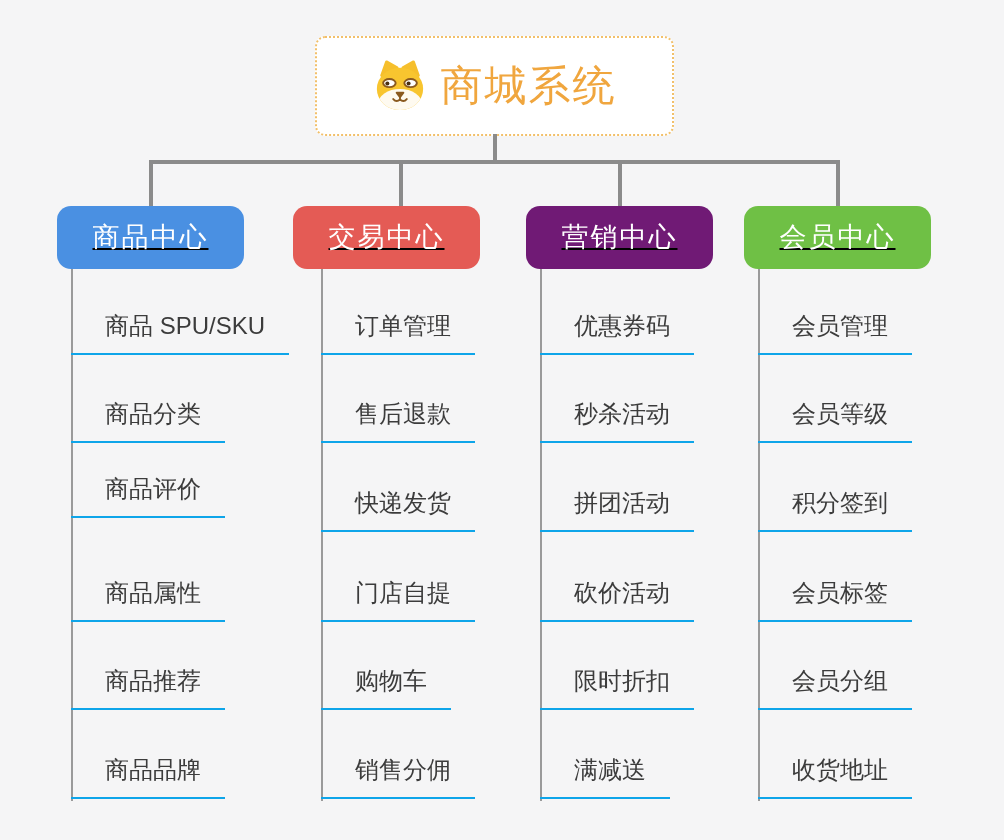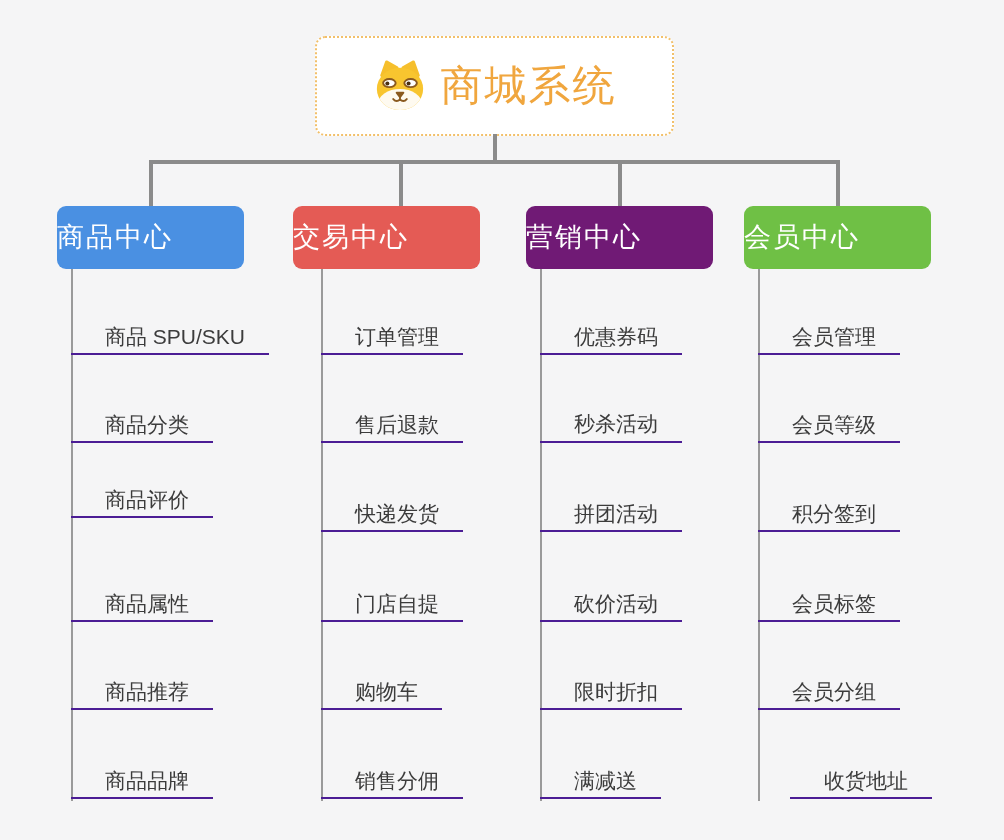--- a/index.html
+++ b/index.html
@@ -22,32 +22,32 @@
     box-sizing:border-box;background:#ffffff;
     border:2px dotted #f2c06a;border-radius:10px;
     display:flex;align-items:center;justify-content:center;gap:14px;
     cursor:pointer;
   }
   .root-title{font-size:42px;color:#f0a63e;letter-spacing:2px;line-height:1}
   .dog{width:54px;height:54px;display:block}
 
   
   .branch-box{
-    position:absolute;width:187px;height:63px;border-radius:9px;
-    display:flex;align-items:center;cursor:pointer;
+    position:absolute;width:187px;height:63px;border-radius:14px;
+    display:flex;align-items:center;justify-content:center;cursor:pointer;text-decoration:underline;
   }
   .branch-label{color:#ffffff;font-size:27px;letter-spacing:2px;line-height:1}
 
   
   .leaf{
     position:absolute;height:42px;box-sizing:border-box;
-    border-bottom:2px solid #4c1d95;
-    display:flex;align-items:flex-end;
+    border-bottom:2px solid #0ea5e9;
+    display:flex;
     padding:0 24px 5px 34px;
-    font-size:21px;color:#3c3c3c;white-space:nowrap;cursor:pointer;
+    font-size:24px;color:#3c3c3c;white-space:nowrap;cursor:pointer;
   }
   .leaf-label{line-height:1.1}
 </style>
 </head>
 <body>
 
 <div class="canvas">
 
   <div class="root-node">
     <span class="dog">
@@ -194,17 +194,17 @@
   </div>
 
   <div class="leaf" style="left: 758px; top: 580px;">
     <span class="leaf-label">会员标签</span>
   </div>
 
   <div class="leaf" style="left: 758px; top: 668px;">
     <span class="leaf-label">会员分组</span>
   </div>
 
-  <div class="leaf" style="left: 790px; top: 757px;">
+  <div class="leaf" style="left: 758px; top: 757px;">
     <span class="leaf-label">收货地址</span>
   </div>
 </div>
 </div>
 
 </body></html>

